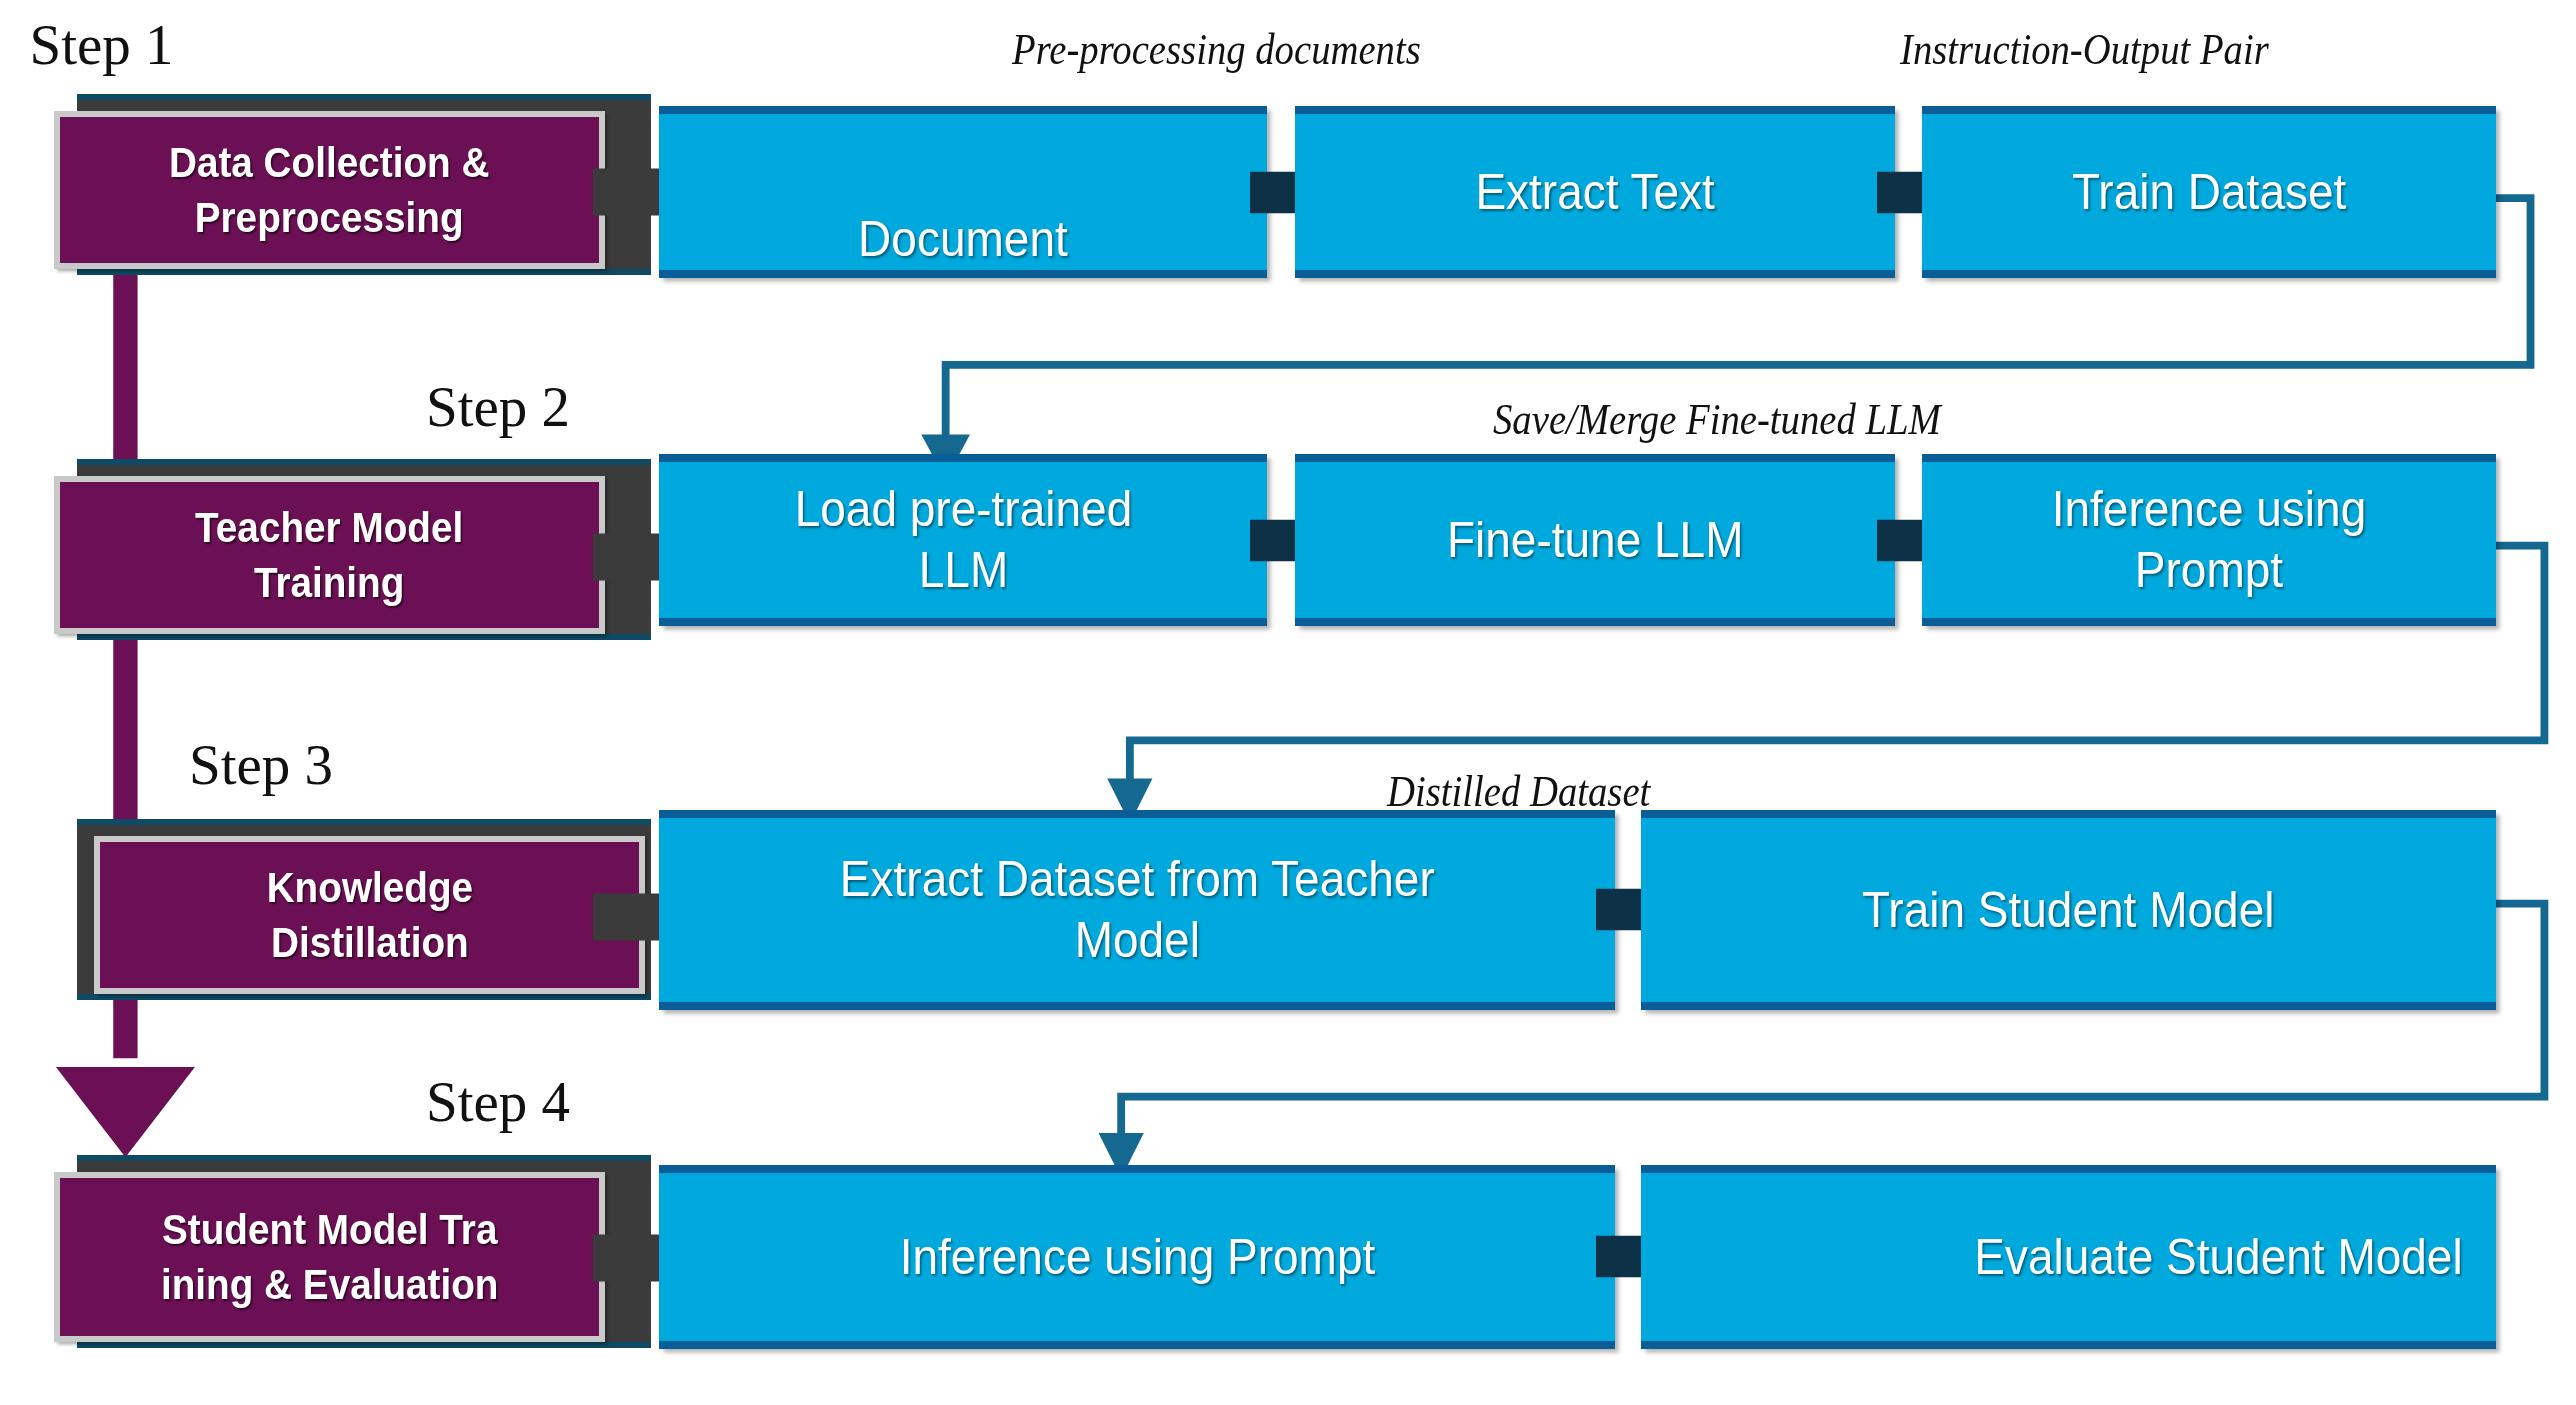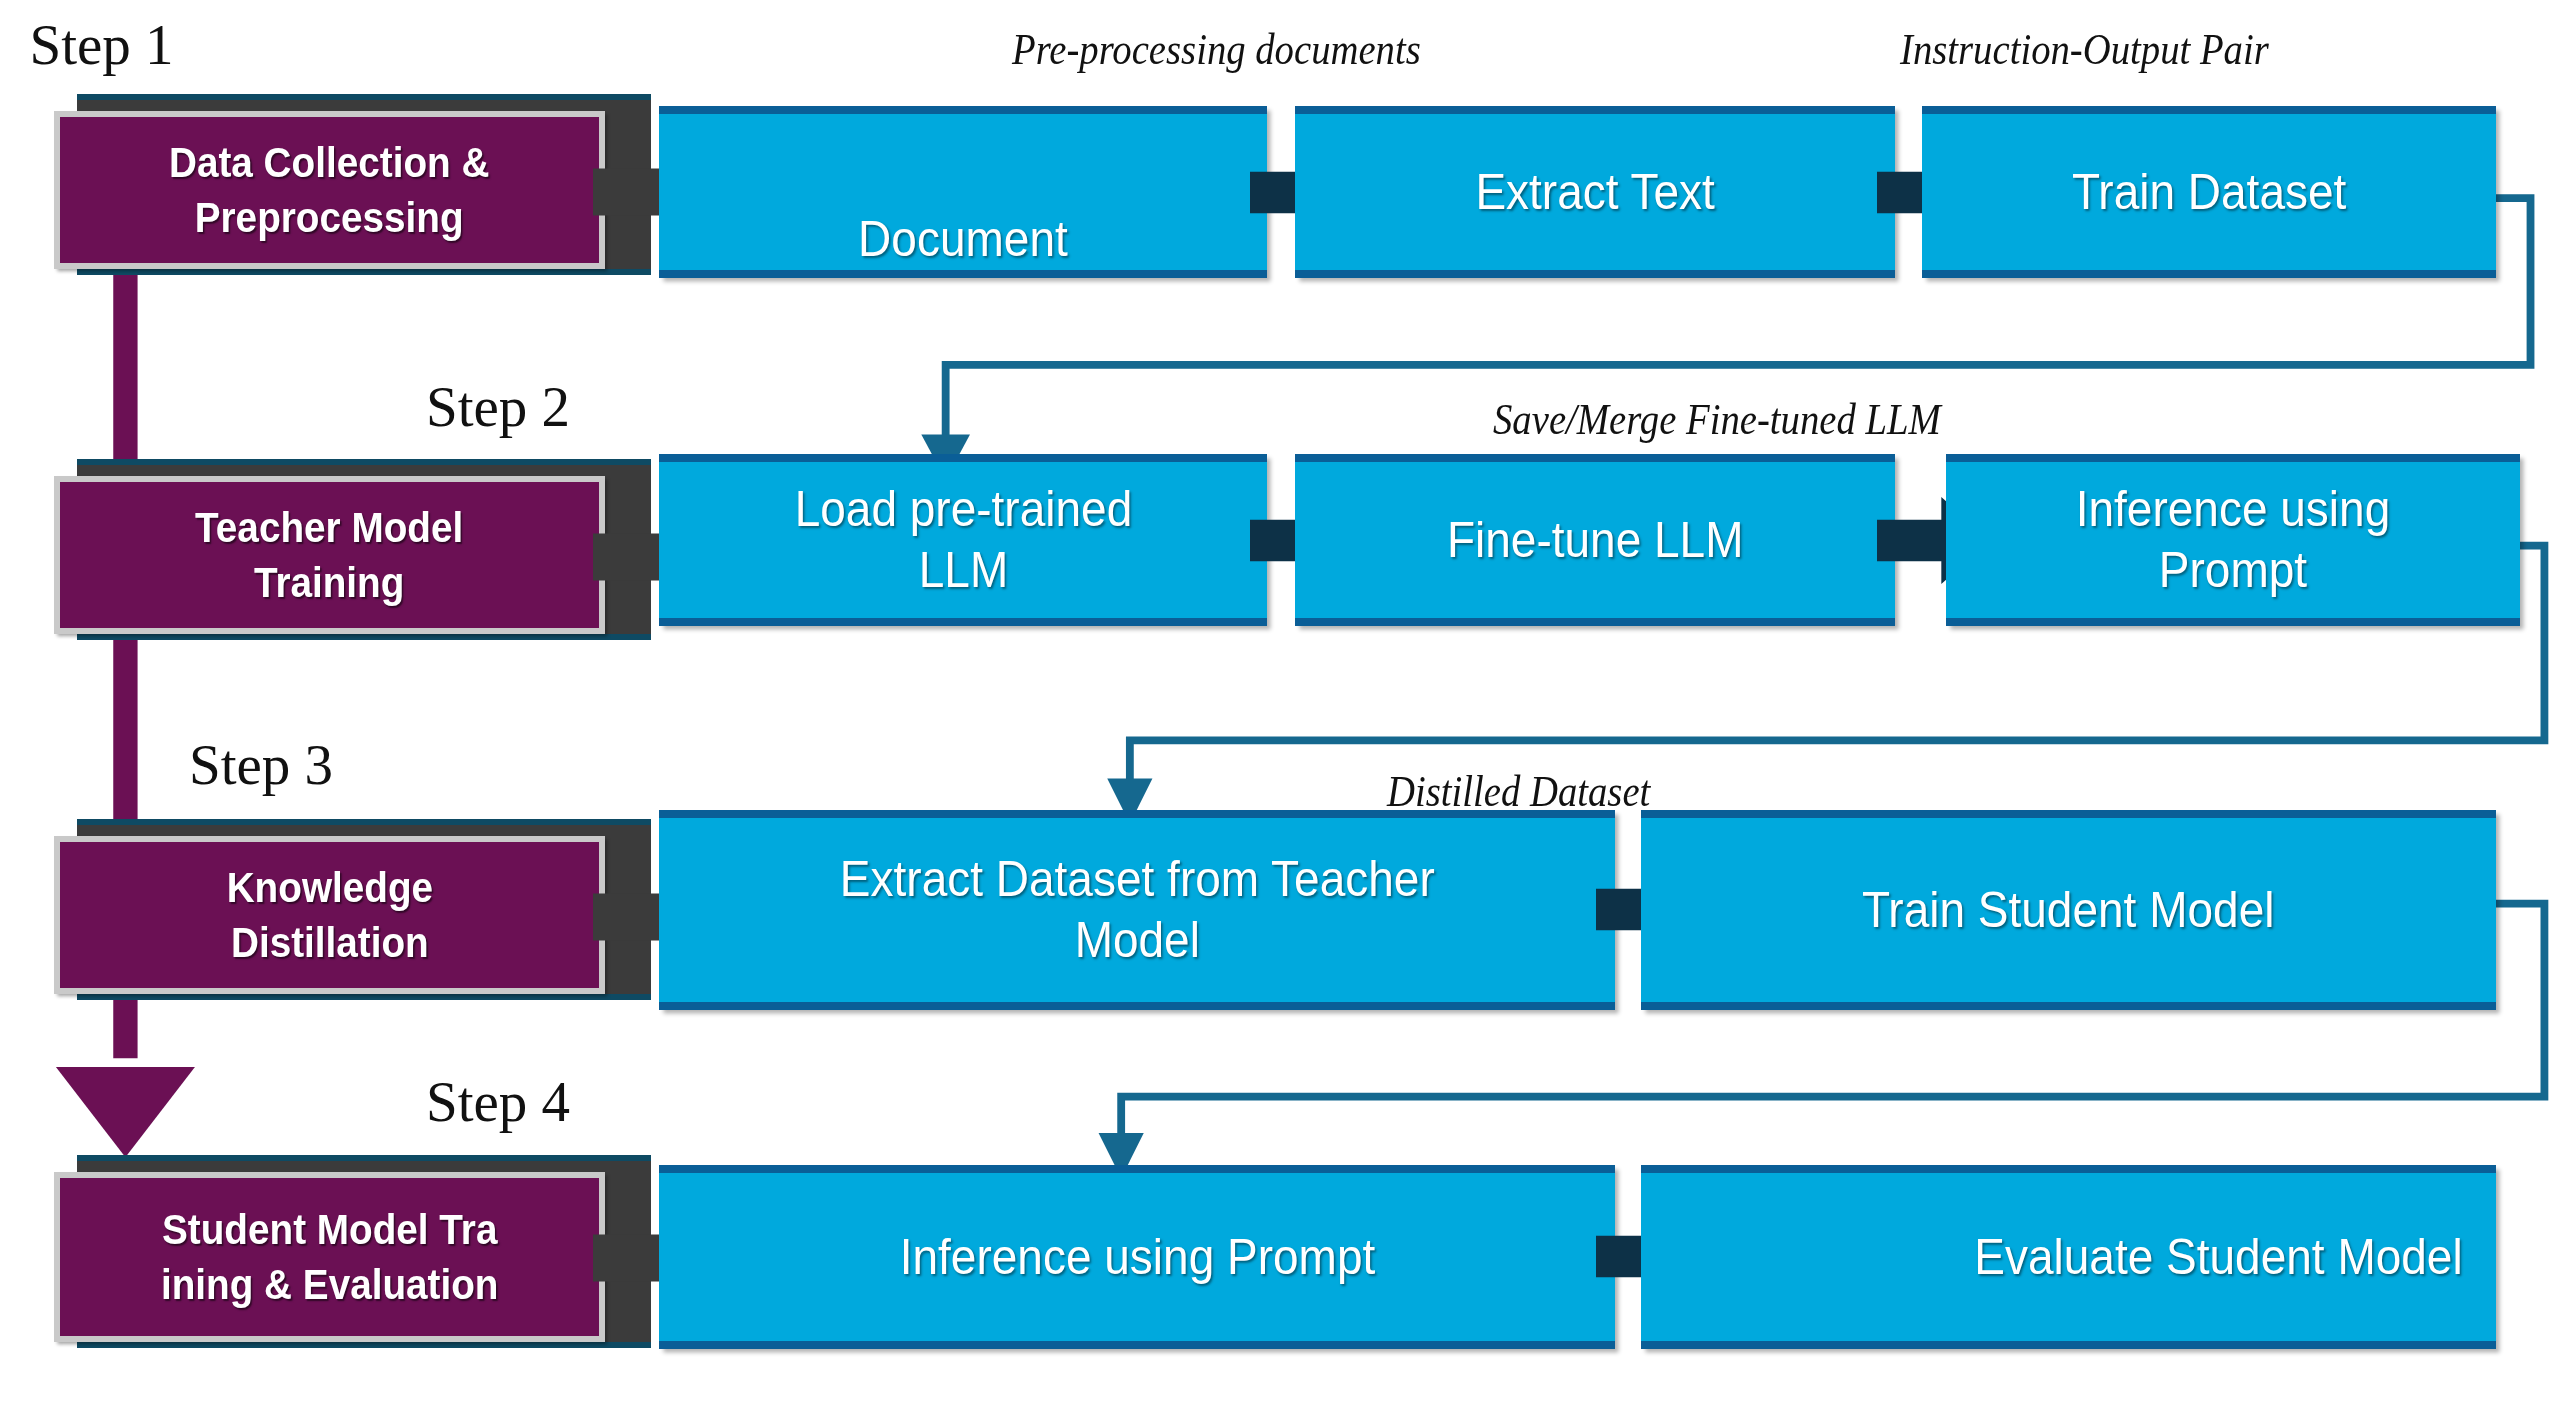--- a/index.html
+++ b/index.html
@@ -188,28 +188,28 @@
   <div class="blue" style="left:1295px; top:454px; width:600px; height:172px;">
     <span class="btxt">Fine-tune LLM</span>
   </div>
 
   <div class="chev" style="left:1877px; top:497px;">
     <svg width="113" height="87" viewBox="0 0 130 100">
       <polygon points="0,26 74,26 74,0 130,50 74,100 74,74 0,74" fill="#0D3147"></polygon>
     </svg>
   </div>
 
-  <div class="blue" style="left:1922px; top:454px; width:574px; height:172px;margin-left:24px;">
+  <div class="blue" style="left:1922px; top:454px; width:574px; height:172px;">
     <span class="btxt">Inference using
 Prompt</span>
   </div>
 
   <div class="purple-wrap" style="left:54px; top:836px; width:574px; height:158px;">
     <div class="purple-back" style="width:574px; height:181px;"></div>
-    <div class="purple-face" style="width:551px; height:158px;">
+    <div class="purple-face" style="width:551px; height:158px;margin-left:40px;">
       <span class="ptxt">Knowledge
 Distillation</span>
     </div>
   </div>
 
   <div class="chev" style="left:593px; top:869px;">
     <svg width="127" height="96" viewBox="0 0 146 110">
       <polygon points="0,28 82,28 82,0 146,55 82,110 82,82 0,82" fill="#3B3B3B"></polygon>
     </svg>
   </div>

